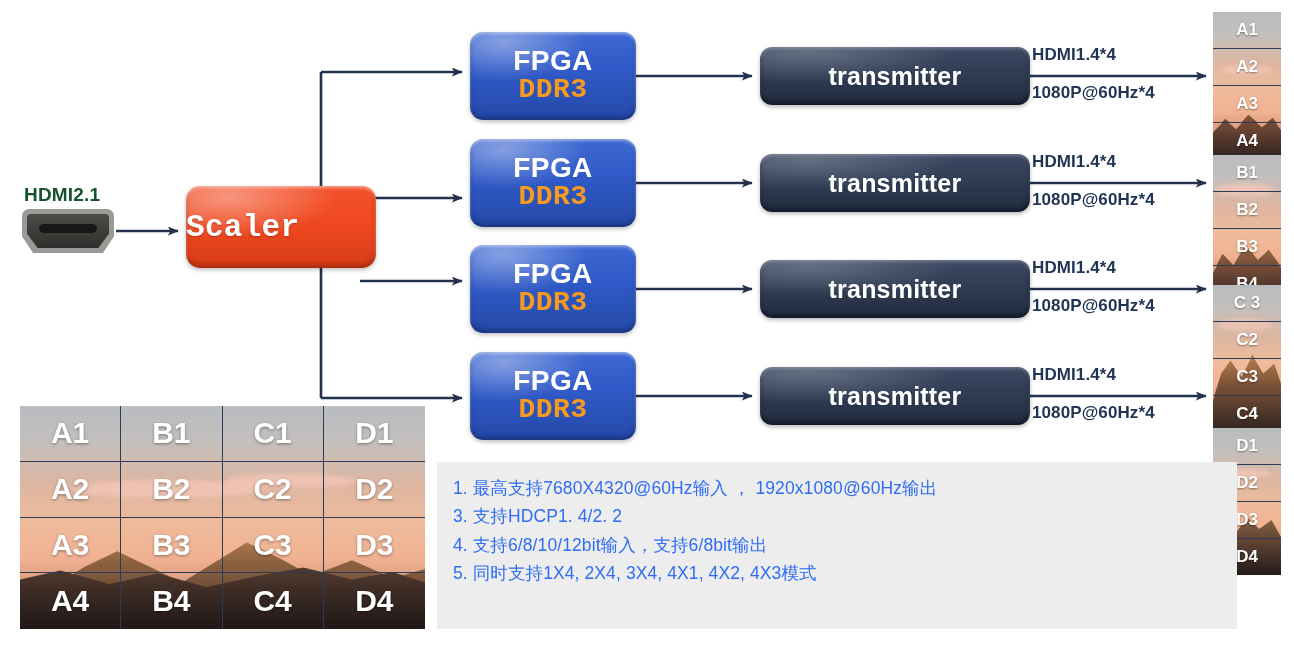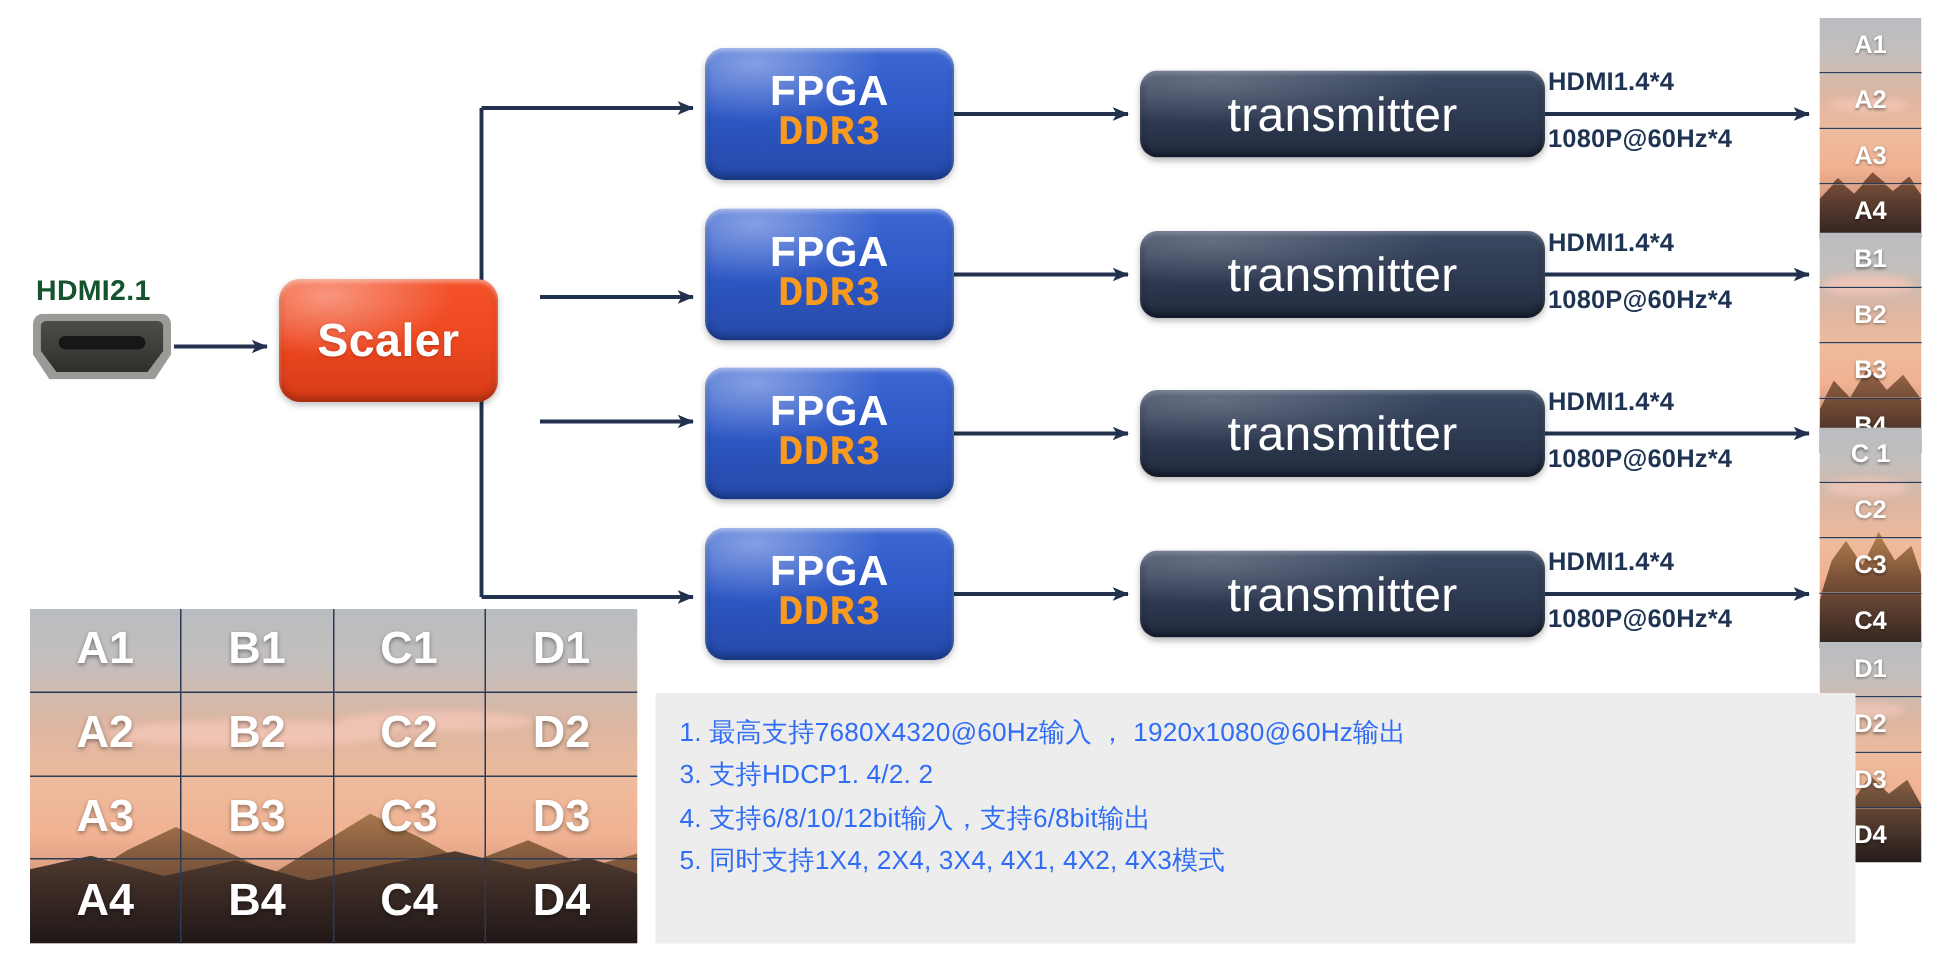--- a/index.html
+++ b/index.html
@@ -28,29 +28,29 @@
     border-radius:4px 4px 8px 8px;
     clip-path:polygon(0% 0%,100% 0%,100% 58%,87% 100%,13% 100%,0% 58%);
   }
   .hdmi-slot{
     position:absolute;left:17px;top:15px;width:58px;height:9px;
     background:#17171a;border-radius:5px;
   }
 
   
   .scaler{
-    position:absolute;left:186px;top:186px;width:146px;height:82px;
+    position:absolute;left:186px;top:186px;width:190px;height:82px;
     border-radius:14px;
     background:
       radial-gradient(130% 110% at 22% 14%, rgba(255,255,255,.40) 0%, rgba(255,255,255,0) 44%),
       linear-gradient(180deg,#f4522a 0%,#ee4820 48%,#d63c18 100%);
     box-shadow:inset 0 2px 3px rgba(255,255,255,.45),
                inset 0 -3px 5px rgba(120,28,8,.55),
                0 2px 4px rgba(0,0,0,.25);
-    display:flex;align-items:center;justify-content:center;
+    display:flex;align-items:center;font-family:Liberation Mono, monospace;
   }
   .scaler-label{
     color:#ffffff;font-size:31px;font-weight:bold;letter-spacing:.3px;
     text-shadow:0 1px 2px rgba(120,30,10,.45);
   }
 
   
   .fpga{
     position:absolute;width:166px;height:88px;border-radius:13px;
     background:
@@ -70,21 +70,21 @@
   .trans{
     position:absolute;width:270px;height:58px;border-radius:12px;
     background:
       radial-gradient(120% 110% at 18% 12%, rgba(255,255,255,.22) 0%, rgba(255,255,255,0) 46%),
       linear-gradient(180deg,#3b4963 0%,#2f3b52 50%,#222c3f 100%);
     box-shadow:inset 0 2px 3px rgba(255,255,255,.26),
                inset 0 -3px 5px rgba(8,14,26,.70),
                0 2px 4px rgba(0,0,0,.28);
     display:flex;align-items:center;justify-content:center;
   }
-  .trans-label{color:#ffffff;font-size:32px;font-weight:normal;letter-spacing:.2px;}
+  .trans-label{color:#ffffff;font-size:25px;font-weight:bold;letter-spacing:.2px;}
 
   
   #wires{position:absolute;left:0;top:0;width:1294px;height:649px;}
 
   
   .out-lbl{
     position:absolute;font-size:17px;font-weight:bold;color:#1f3353;
     white-space:nowrap;letter-spacing:.1px;text-align:right;
   }
 
@@ -310,21 +310,21 @@
     </div>
   </div>
 
   <div class="tile-group" style="top:285px;">
     <div class="tile">
       <div class="photo" style="top:0;">
         <div class="sky"></div>
         <div class="cloud" style="left:4px;top:34px;width:56px;height:11px;"></div>
 
       </div>
-      <div class="tile-txt">C 1</div>
+      <div class="tile-txt">C 3</div>
     </div>
     <div class="tile">
       <div class="photo" style="top:-36px;">
         <div class="sky"></div>
         <div class="cloud" style="left:4px;top:34px;width:56px;height:11px;"></div>
         <div class="ridge" style="top:62px;height:82px;background:linear-gradient(180deg,#c08a52 0%,#7a5138 45%,#2f2320 100%);clip-path:polygon(0% 62%,12% 30%,26% 14%,42% 34%,58% 8%,74% 30%,90% 18%,100% 42%,100% 100%,0% 100%);"></div>
       </div>
       <div class="tile-txt">C2</div>
     </div>
     <div class="tile">

